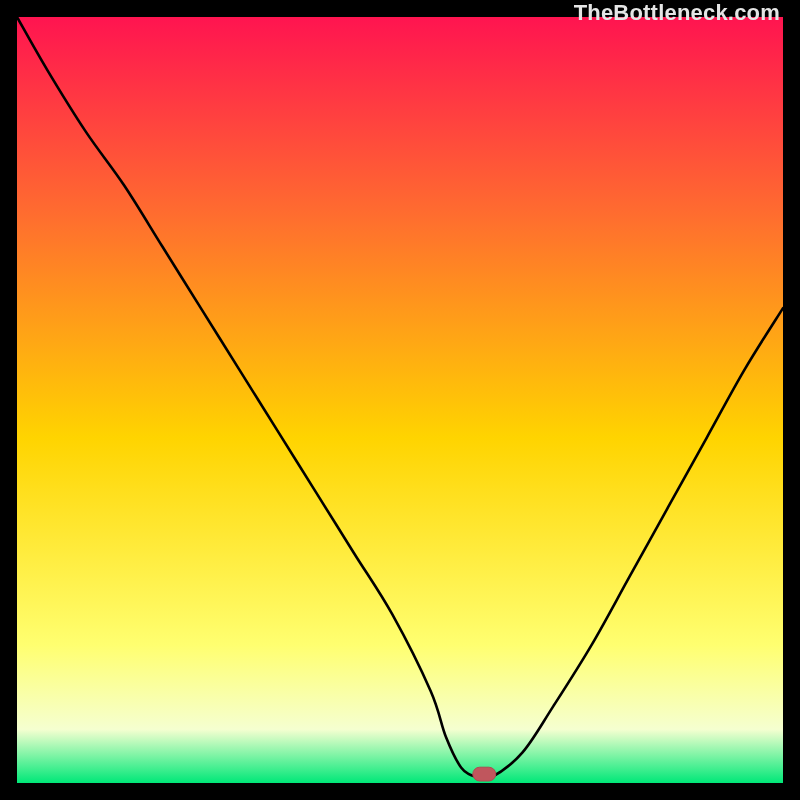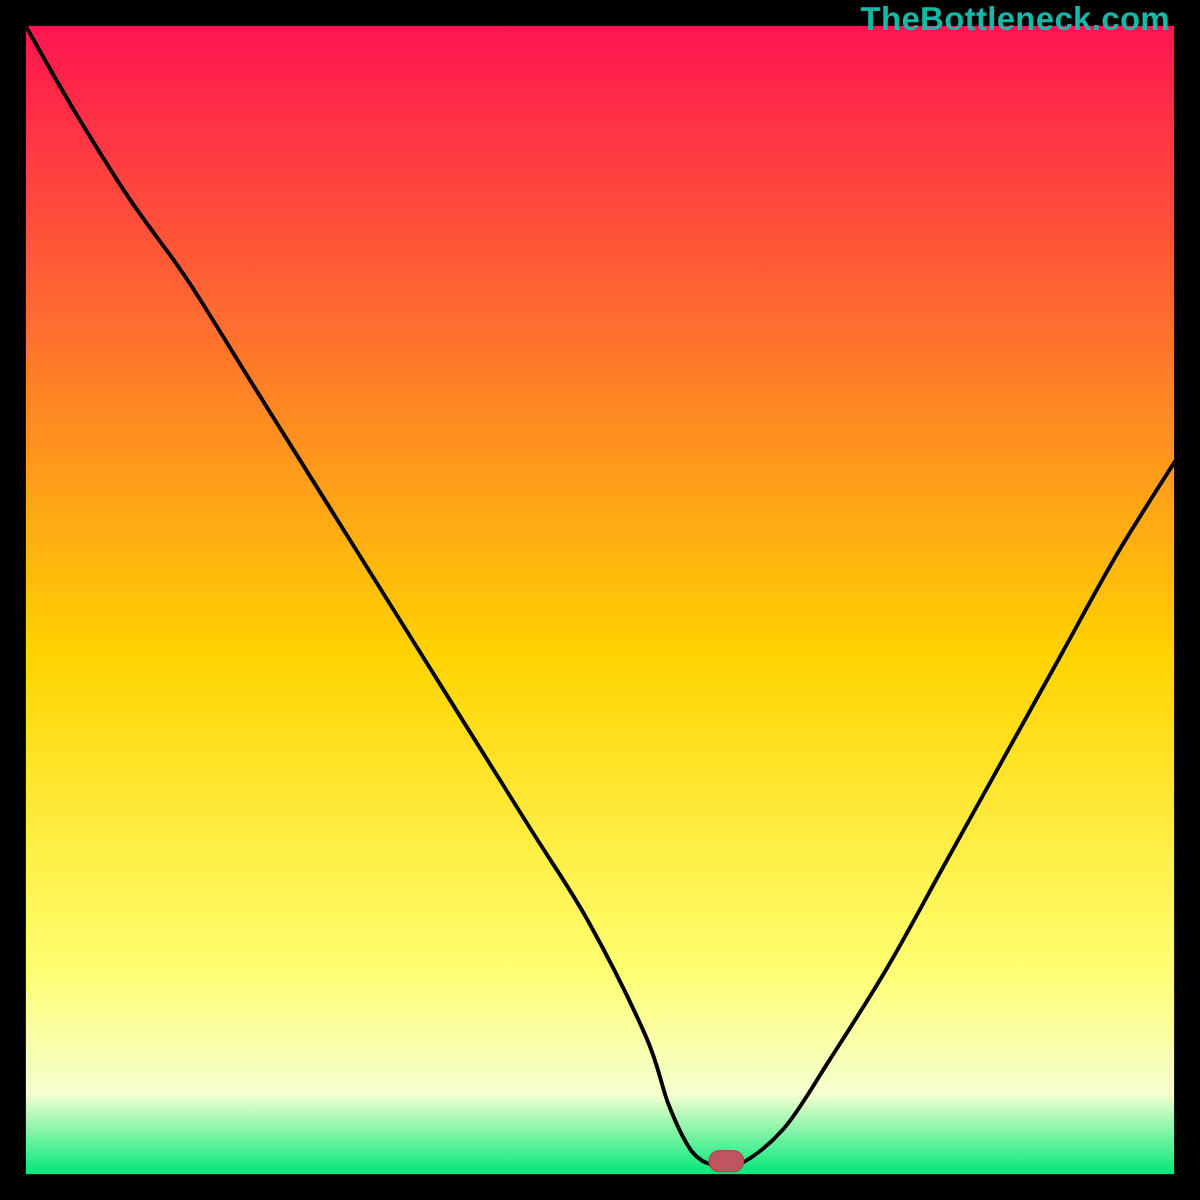--- a/index.html
+++ b/index.html
@@ -24,21 +24,21 @@
     height: 766px;
     overflow: hidden;
   }
   .watermark {
     position: absolute;
     top: 0;
     right: 20px;
     font-family: Arial, Helvetica, sans-serif;
     font-size: 22px;
     font-weight: 600;
-    color: #14b8a6;
+    color: #e5e5e5;
     letter-spacing: 0.2px;
   }
   svg {
     display: block;
   }
 </style>
 </head>
 <body>
 
 <div class="frame">

